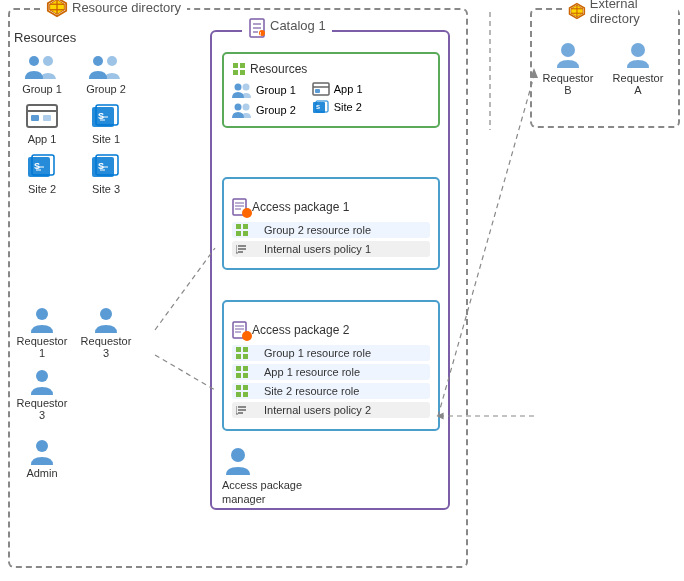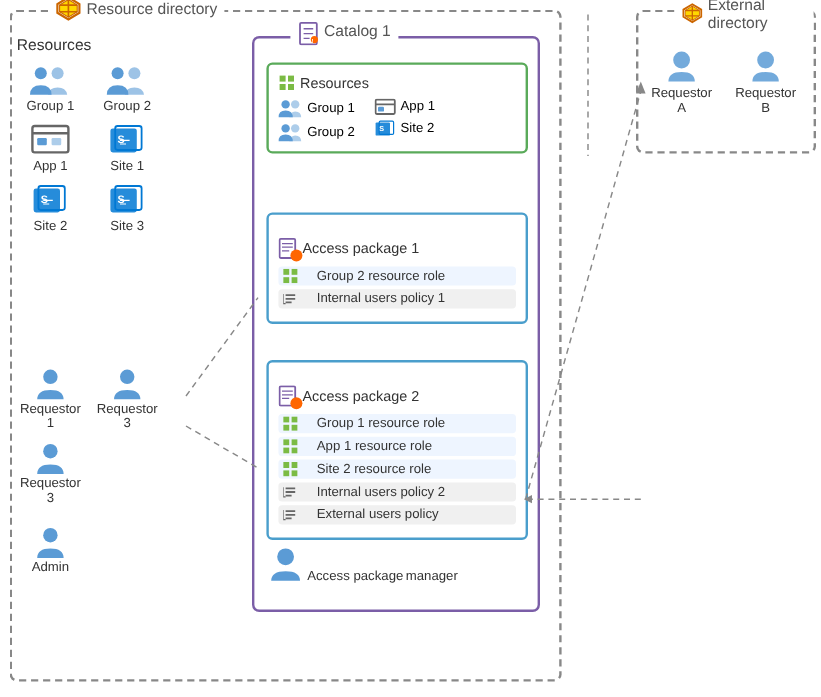--- a/index.html
+++ b/index.html
@@ -216,25 +216,25 @@
     }
 
     .pkg-row.policy {
       background: #F0F0F0;
     }
 
     
     .pkg-manager {
       position: absolute;
       left: 10px;
-      bottom: 22px;
+      bottom: 3px;
       width: 218px;
       display: flex;
-      flex-direction: row;
-      align-items: flex-end;
+      flex-direction: column;
+      align-items: flex-start;
       gap: 2px;
     }
 
     
     .arrows-overlay {
       position: absolute;
       left: 0;
       top: 0;
       width: 684px;
       height: 581px;
@@ -291,28 +291,28 @@
       <span>External directory</span>
     </div>
 
     <div style="position:absolute; top:20px; left:8px; display:flex; gap:12px; flex-direction:column;">
       <div style="display:flex; gap:14px; justify-content:center; margin-top:10px;">
         <div class="resource-item">
           <svg width="30" height="30" viewBox="0 0 30 30">
             <circle cx="15" cy="10" r="7" fill="#5B9BD5" opacity="0.85"></circle>
             <path d="M4 28 Q4 20 15 20 Q26 20 26 28" fill="#5B9BD5" opacity="0.85"></path>
           </svg>
-          <span class="resource-item-label">Requestor A</span>
+          <span class="resource-item-label">Requestor B</span>
         </div>
         <div class="resource-item">
           <svg width="30" height="30" viewBox="0 0 30 30">
             <circle cx="15" cy="10" r="7" fill="#5B9BD5" opacity="0.85"></circle>
             <path d="M4 28 Q4 20 15 20 Q26 20 26 28" fill="#5B9BD5" opacity="0.85"></path>
           </svg>
-          <span class="resource-item-label">Requestor B</span>
+          <span class="resource-item-label">Requestor A</span>
         </div>
       </div>
     </div>
   </div>
 
   <div class="resources-panel">
     <div class="resources-panel-title">Resources</div>
     <div class="resource-items">
 
       <div class="resource-item">
@@ -570,29 +570,20 @@
       <div class="pkg-row policy">
         <svg width="12" height="12" viewBox="0 0 12 12">
           <line x1="2" y1="3" x2="10" y2="3" stroke="#666" stroke-width="1.5"></line>
           <line x1="2" y1="6" x2="10" y2="6" stroke="#666" stroke-width="1.5"></line>
           <line x1="2" y1="9" x2="7" y2="9" stroke="#666" stroke-width="1.5"></line>
           <polyline points="0,2 0,10 2,10" fill="none" stroke="#666" stroke-width="1"></polyline>
         </svg>
         <span>Internal users policy 2</span>
       </div>
 
-      <div class="pkg-row policy">
-        <svg width="12" height="12" viewBox="0 0 12 12">
-          <line x1="2" y1="3" x2="10" y2="3" stroke="#666" stroke-width="1.5"></line>
-          <line x1="2" y1="6" x2="10" y2="6" stroke="#666" stroke-width="1.5"></line>
-          <line x1="2" y1="9" x2="7" y2="9" stroke="#666" stroke-width="1.5"></line>
-          <polyline points="0,2 0,10 2,10" fill="none" stroke="#666" stroke-width="1"></polyline>
-        </svg>
-        <span>External users policy</span>
-      </div>
     </div>
 
     <div class="pkg-manager">
       <svg width="32" height="32" viewBox="0 0 32 32">
         <circle cx="16" cy="10" r="7" fill="#5B9BD5"></circle>
         <path d="M4 30 Q4 22 16 22 Q28 22 28 30" fill="#5B9BD5"></path>
       </svg>
       <span style="font-size:11px; text-align:center; color:#333;">Access package</span>
       <span style="font-size:11px; text-align:center; color:#333;">manager</span>
     </div>

